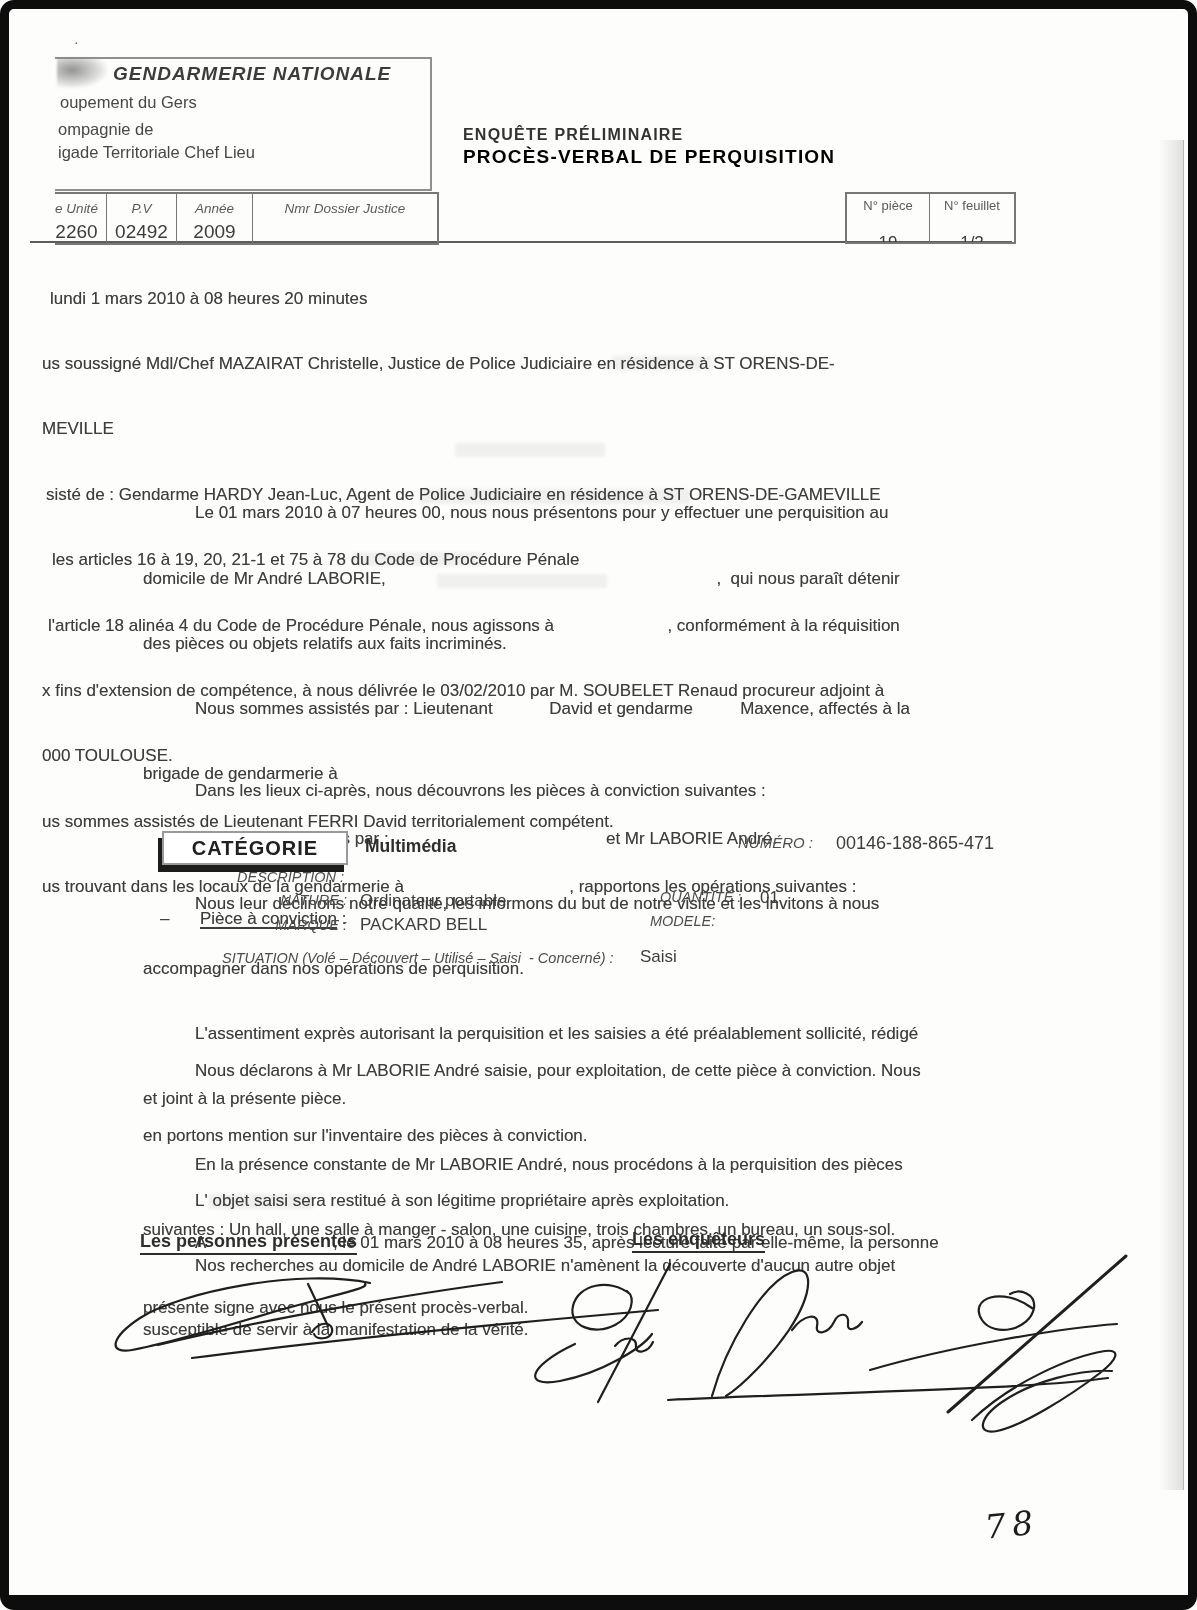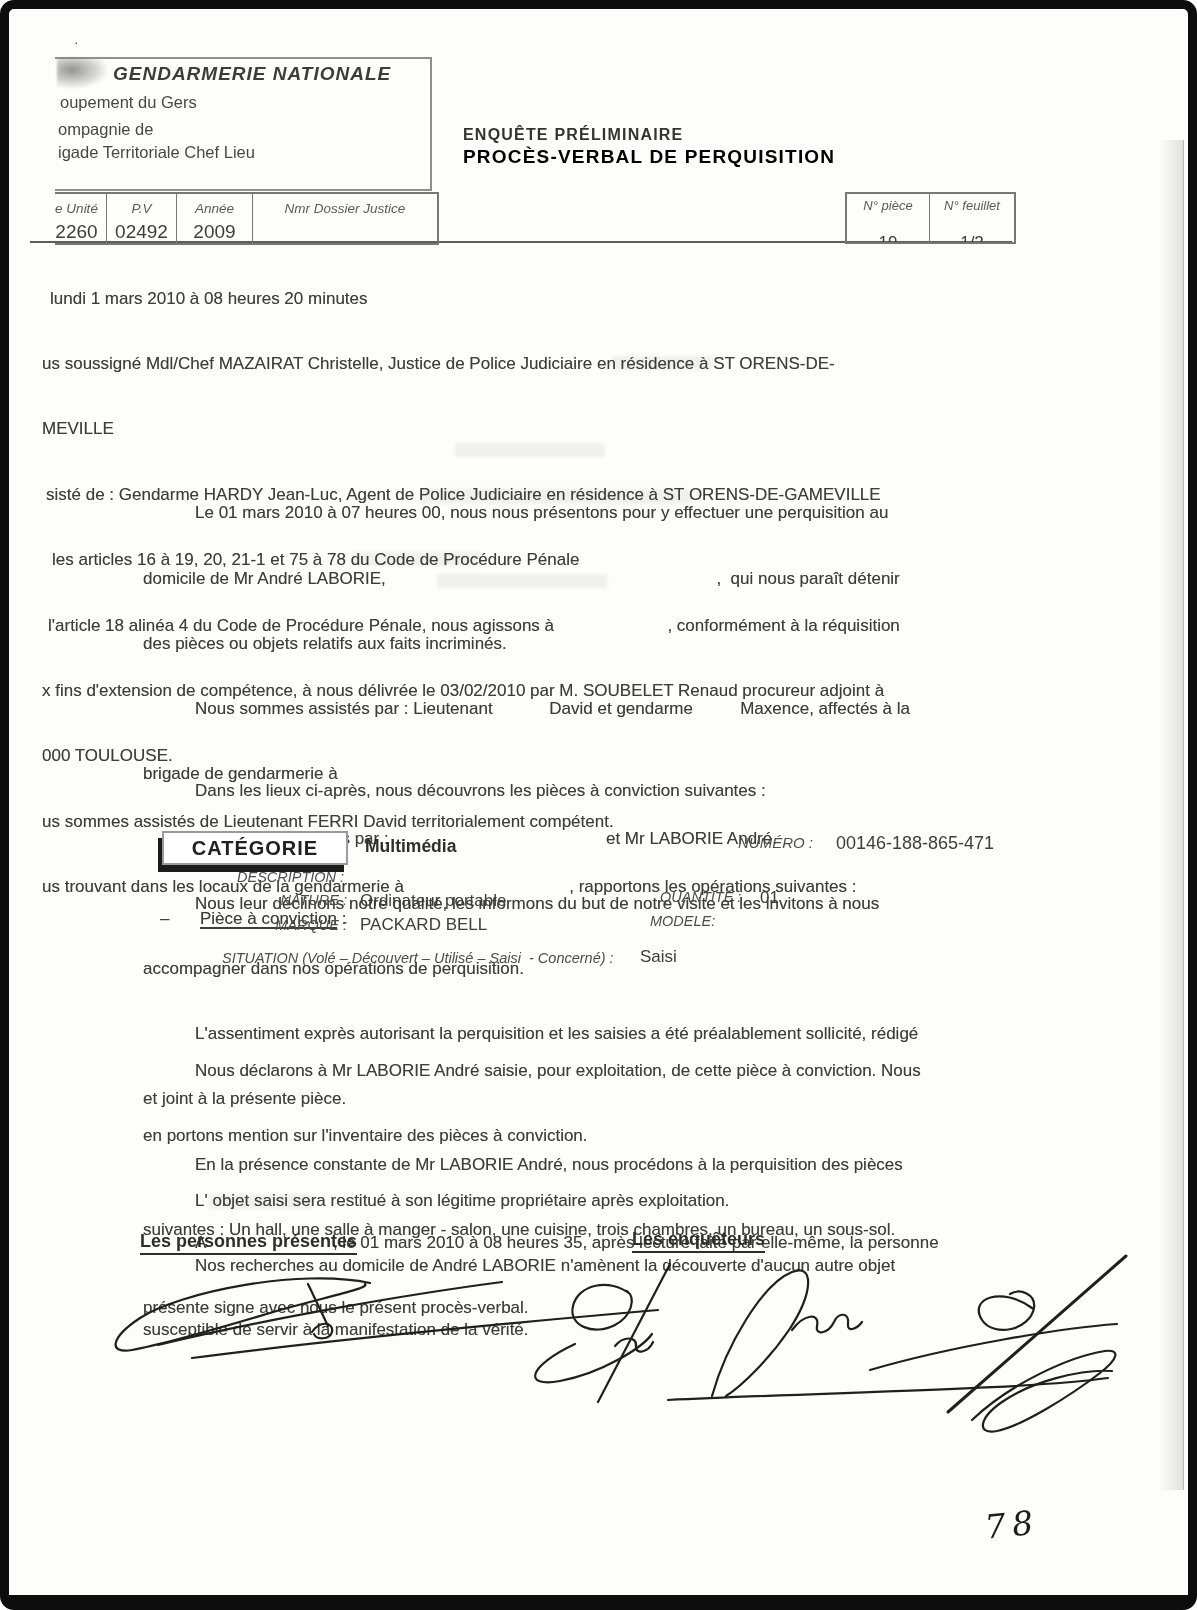--- a/index.html
+++ b/index.html
@@ -56,21 +56,21 @@
   .doc-type{position:absolute; left:463px; top:94px; font-size:16px; font-weight:bold; letter-spacing:1.2px; color:#333; white-space:pre;margin-top:32px;}
   .doc-title{position:absolute; left:463px; top:146px; font-size:19px; font-weight:bold; letter-spacing:1.2px; color:#000000; white-space:pre;}
 
   .ref-table{
     position:absolute; left:845px; top:192px; width:167px; z-index:2;
     display:grid; grid-template-columns:83px 84px; grid-template-rows:22px 26px;
     border:2px solid #777; box-sizing:content-box;
   }
   .rt-cell{border-right:1.5px solid #777; display:flex; align-items:center; justify-content:center; overflow:hidden;}
   .rt-cell:nth-child(2n){border-right:none;}
-  .rt-head{font-style:italic; font-size:13px; color:#5a5a5a; white-space:pre;}
+  .rt-head{font-size:13px; color:#5a5a5a; white-space:pre;}
   .rt-val{font-size:17px; color:#3d3d3d;margin-top:27px;}
 
   .rule{position:absolute; left:30px; top:241px; width:982px; height:2px; background:#5d5d5d; z-index:1;}
 
   
   .txt{position:absolute; font-size:17px; line-height:21.8px; color:#3d3d3d; white-space:pre; z-index:2;
        text-shadow:0 0 .4px rgba(80,80,80,.55);}
   .intro{left:42px; top:244px; width:1120px;}
   .body-block{left:143px; top:459px; width:1000px; line-height:21.7px;}
   .lieux{left:143px; top:737px; width:900px; line-height:21.4px;}

